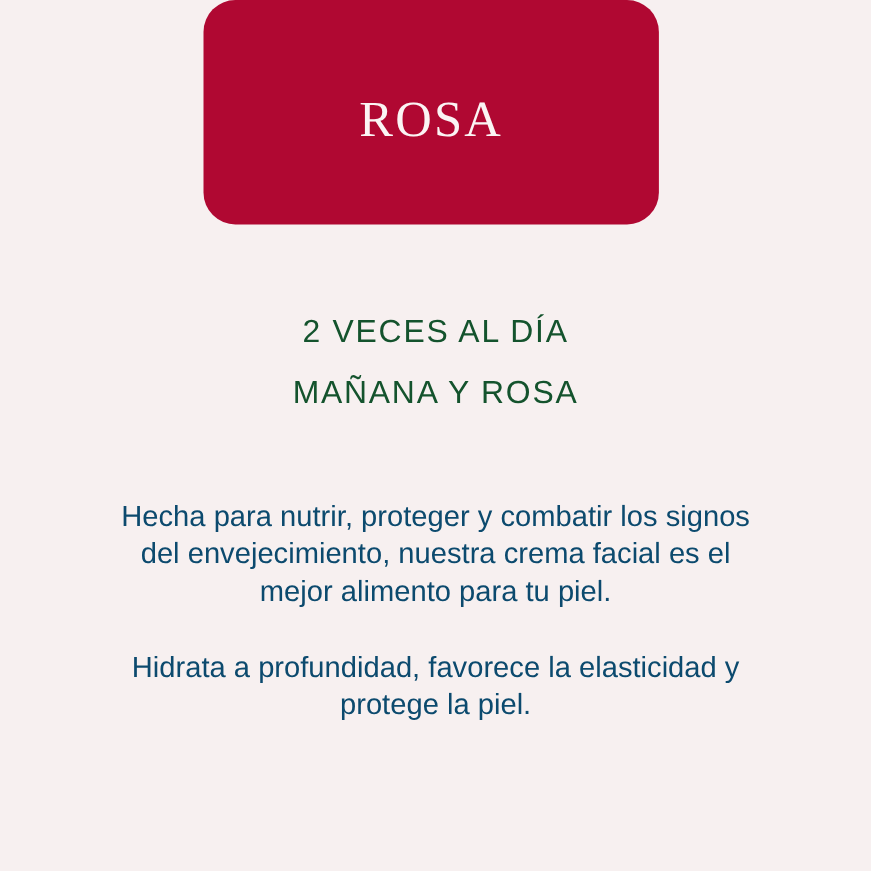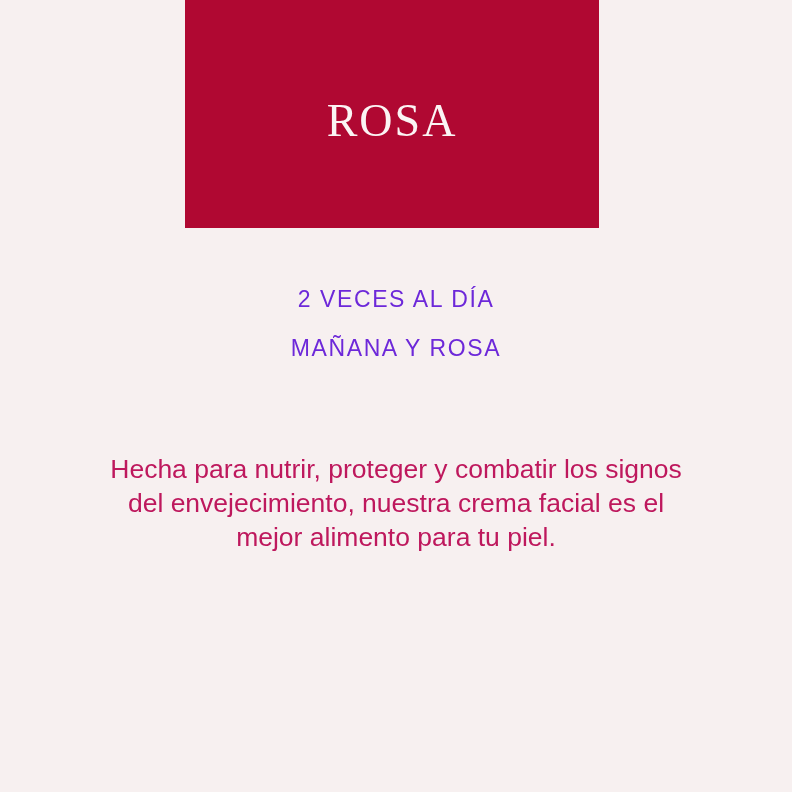--- a/index.html
+++ b/index.html
@@ -18,65 +18,66 @@
     width: 792px;
     height: 792px;
     background: #f7f0f0;
     box-sizing: border-box;
   }
   .banner {
     position: absolute;
     left: 185px;
     top: 0;
     width: 414px;
-    height: 228px;
+    height: 204px;
     background: #b00832;
     display: flex;
     flex-direction: column;
     align-items: center;
     justify-content: center;
     box-sizing: border-box;
     padding-top: 14px;
+    border-radius: 29px;
   }
   .banner-line {
     font-family: "Liberation Serif", serif;
     color: #fbf4f4;
     font-size: 46px;
     letter-spacing: 2px;
     line-height: 1.18;
     text-align: center;
     font-weight: 400;
   }
   .frequency {
     position: absolute;
     left: 0;
     right: 0;
     top: 288px;
     text-align: center;
   }
   .frequency-line {
-    color: #6d28d9;
-    font-size: 23px;
+    color: #14532d;
+    font-size: 29px;
     letter-spacing: 1.6px;
     line-height: 1.0;
     margin-bottom: 26px;
     font-weight: 400;
   }
   .frequency-line:last-child {
     margin-bottom: 0;
   }
   .body-copy {
     position: absolute;
     left: 96px;
     right: 96px;
     top: 452px;
     text-align: center;
   }
   .paragraph {
-    color: #be185d;
+    color: #0c4a6e;
     font-size: 26.5px;
     line-height: 1.29;
     margin: 0 0 34px 0;
     font-weight: 400;
   }
   .paragraph:last-child {
     margin-bottom: 0;
   }
   .p2 {
     margin-top: 2px;
@@ -91,15 +92,16 @@
     <div class="banner-line">ROSA</div>
   </div>
 
   <div class="frequency">
     <div class="frequency-line">2 VECES AL DÍA</div>
     <div class="frequency-line">MAÑANA Y ROSA</div>
   </div>
 
   <div class="body-copy">
     <p class="paragraph">Hecha para nutrir, proteger y combatir los signos del envejecimiento, nuestra crema facial es el mejor alimento para tu piel.</p>
+    <p class="paragraph p2">Hidrata a profundidad, favorece la elasticidad y protege la piel.</p>
   </div>
 
 </div>
 
 </body></html>

